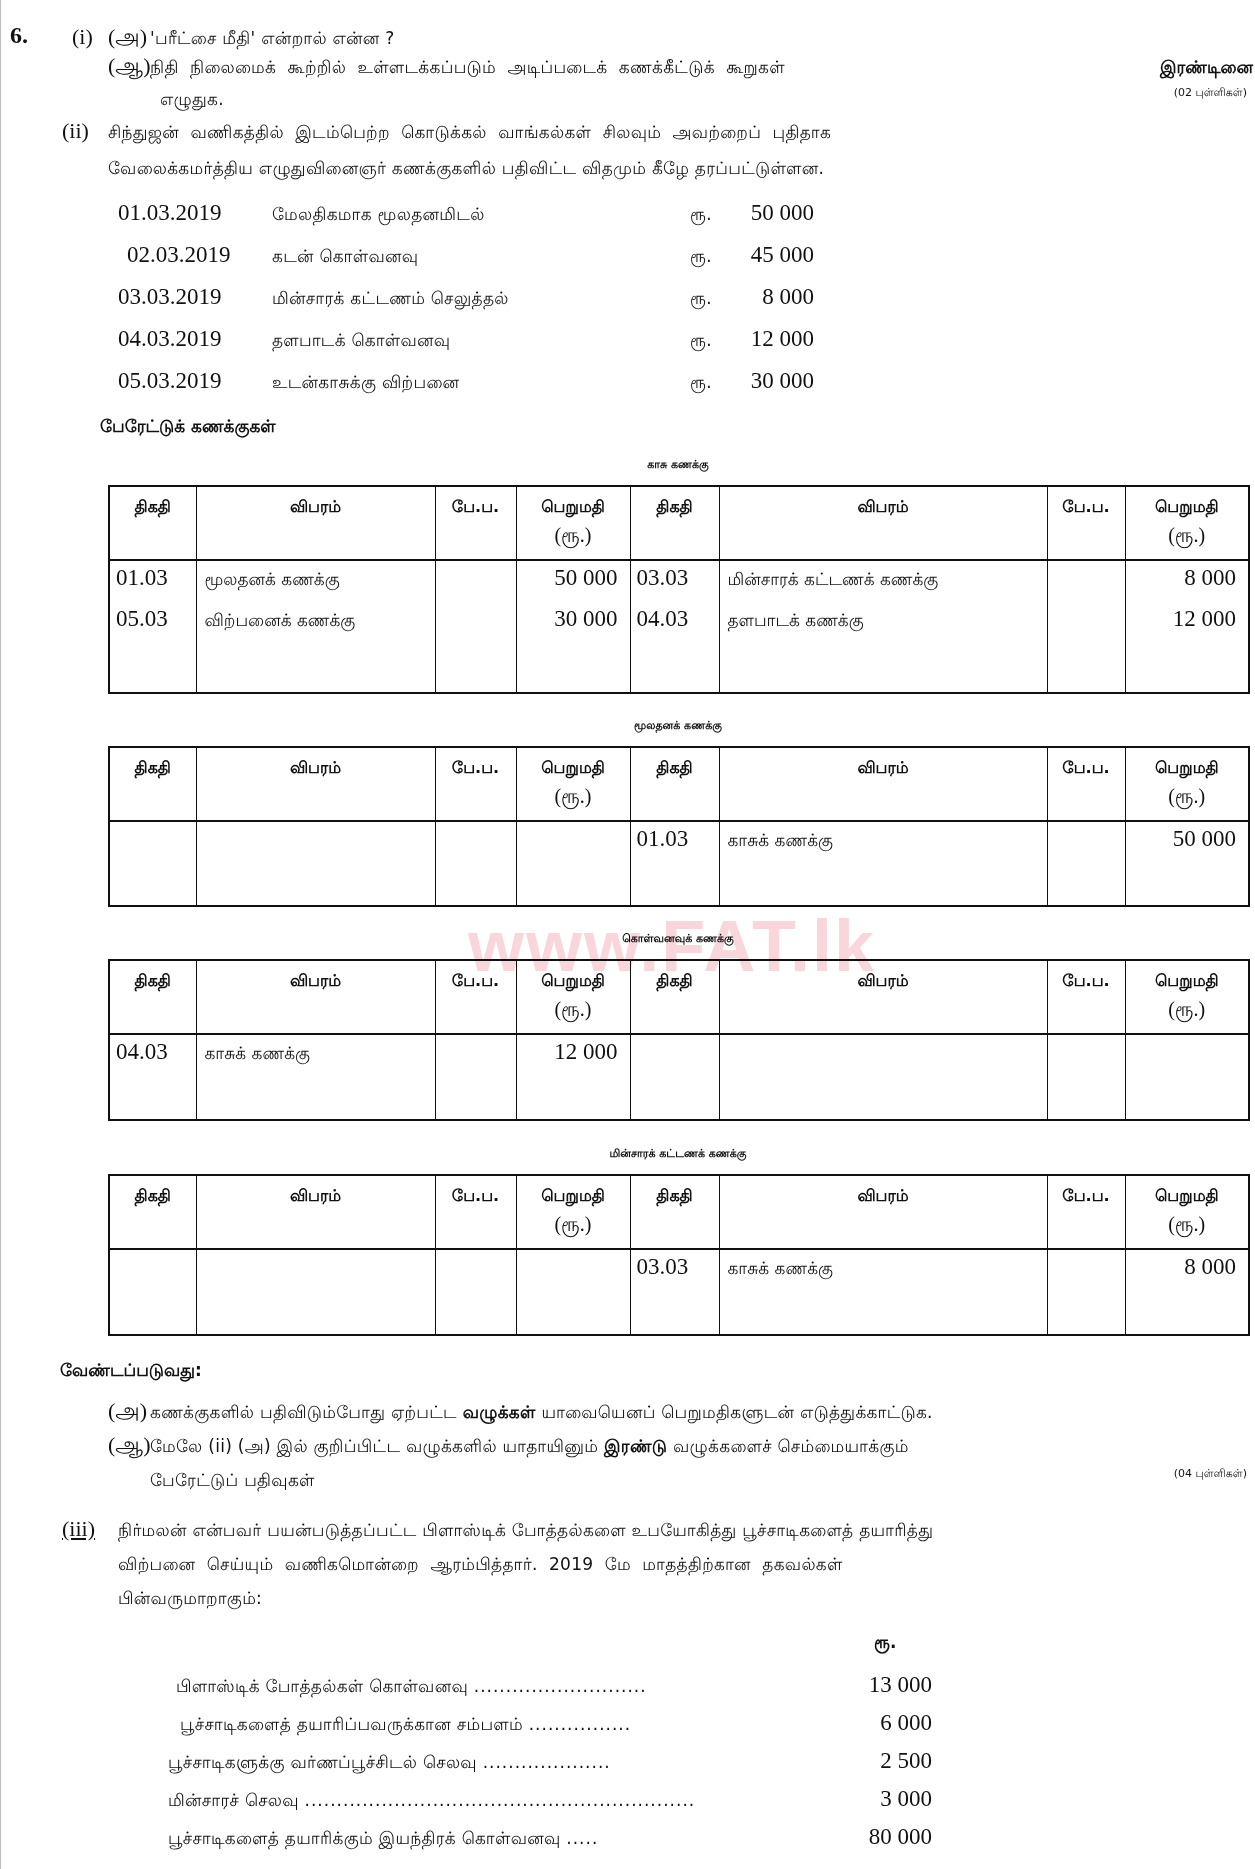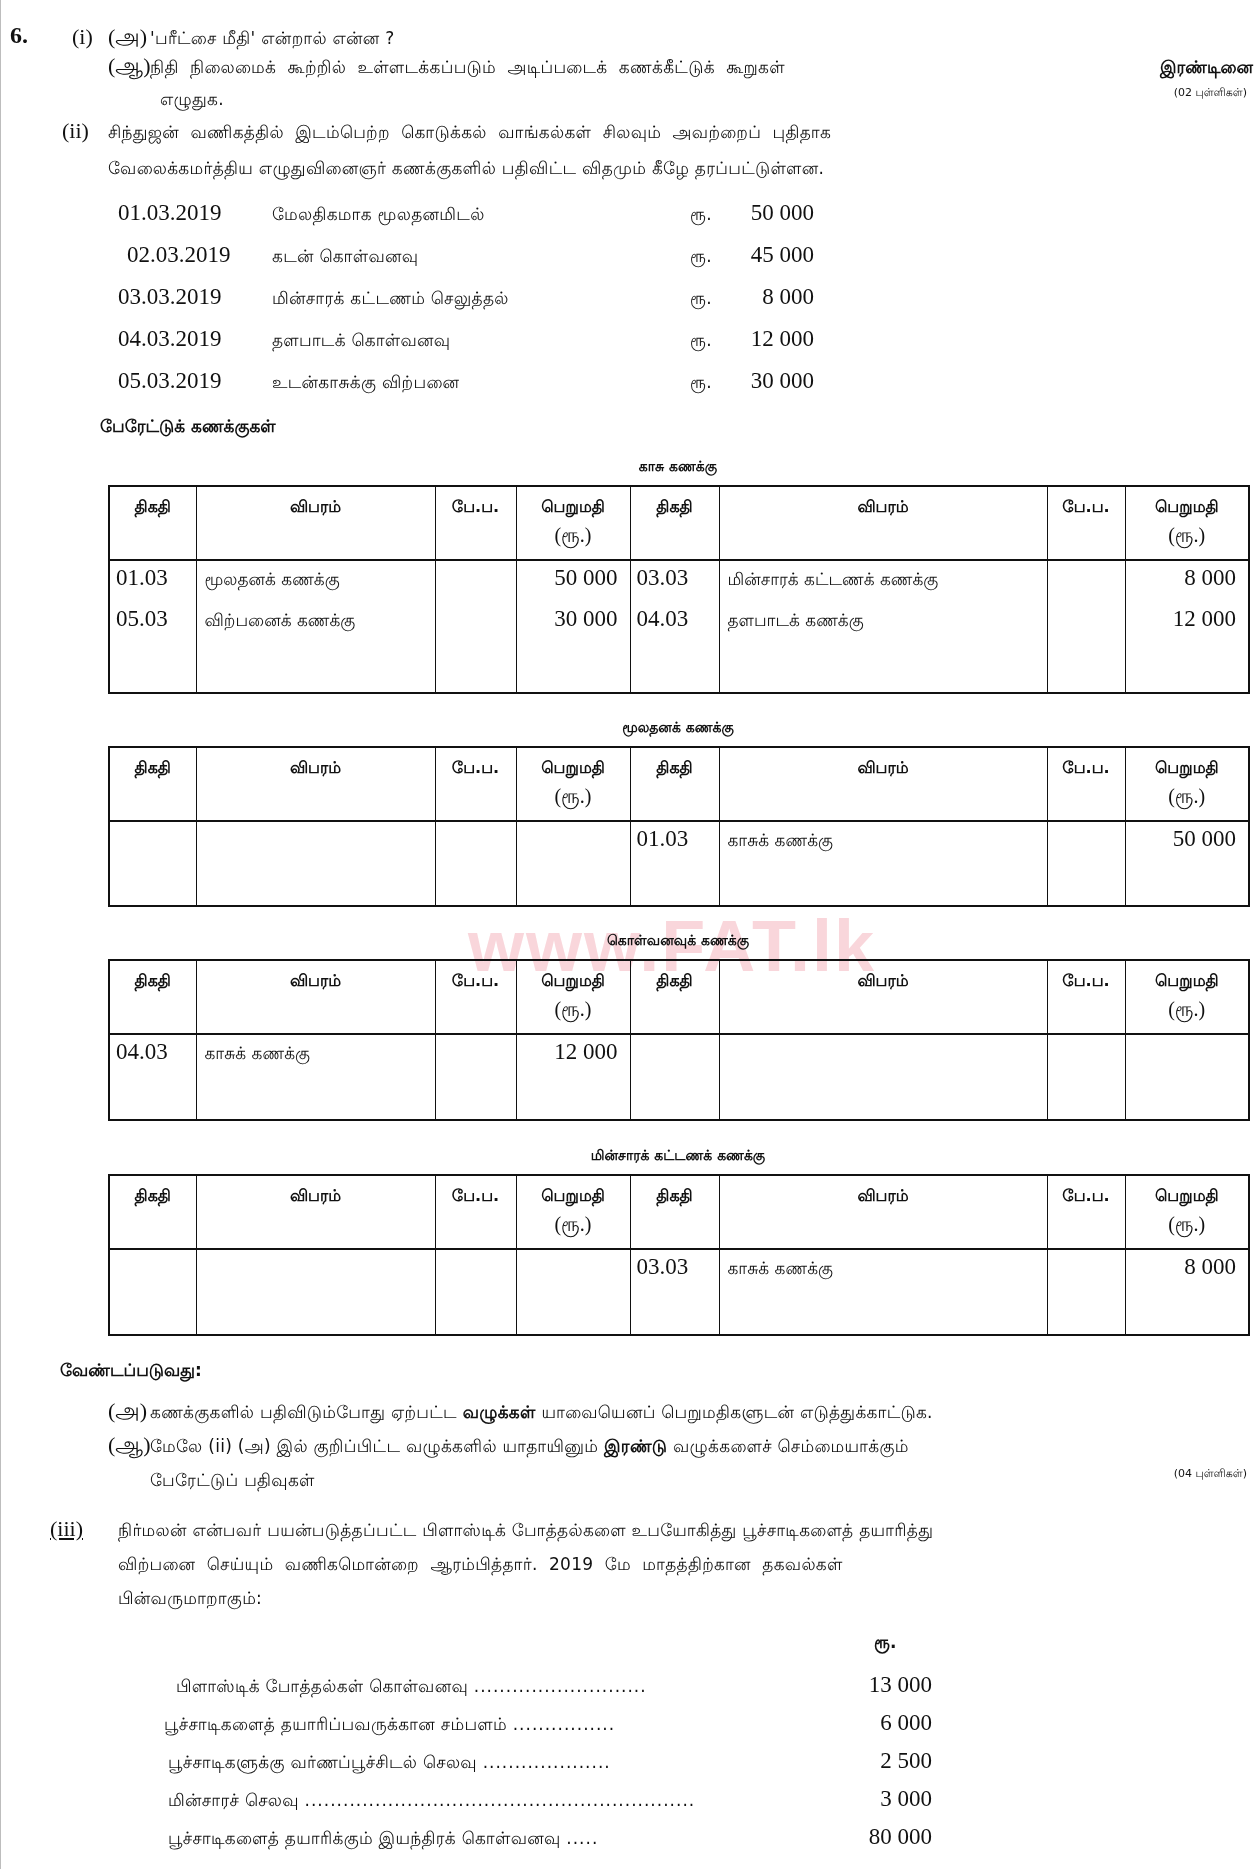--- a/index.html
+++ b/index.html
@@ -9,21 +9,21 @@
     color: #111111;
   }
   .abs { position: absolute; white-space: nowrap; }
   .q-num { font-family: "Liberation Serif", serif; font-weight: bold; font-size: 24px; }
   .label { font-family: "Liberation Serif", serif; font-size: 22px; }
   .ta { font-size: 17px; letter-spacing: 0.3px; }
   .ta-b { font-size: 17px; font-weight: bold; }
   .num { font-family: "Liberation Serif", serif; font-size: 23px; }
   .marks { font-size: 11px; }
   .heading { font-size: 17px; font-weight: bold; }
-  .table-title { font-size: 14px; font-weight: bold; text-align: center; width: 1140px; left: 108px; }
+  .table-title { font-size: 11px; font-weight: bold; text-align: center; width: 1140px; left: 108px; }
 
   .ledger {
     position: absolute; left: 108px; width: 1140px;
     border-collapse: collapse; table-layout: fixed;
     border: 2px solid #111;
   }
   .ledger th, .ledger td {
     border-left: 1.5px solid #111; border-right: 1.5px solid #111;
     padding: 0 6px; vertical-align: top;
   }
@@ -311,32 +311,32 @@
 
 <div class="abs label" style="left:108px; top:1432px;">(ஆ)</div>
 <div class="abs ta" style="left:150px; top:1436px;">
   <span>மேலே (ii) (அ) இல் குறிப்பிட்ட வழுக்களில் யாதாயினும்</span>
   <b>இரண்டு</b>
   <span>வழுக்களைச் செம்மையாக்கும்</span>
 </div>
 <div class="abs ta" style="left:150px; top:1470px;">பேரேட்டுப் பதிவுகள்</div>
 <div class="abs marks" style="right:8px; top:1467px;">(04 புள்ளிகள்)</div>
 
-<div class="abs label" style="left:50px; top:1516px;text-decoration:underline;">(iii)</div>
+<div class="abs label" style="left:62px; top:1516px;text-decoration:underline;">(iii)</div>
 <div class="abs ta" style="left:118px; top:1520px;">நிர்மலன் என்பவர் பயன்படுத்தப்பட்ட பிளாஸ்டிக் போத்தல்களை உபயோகித்து பூச்சாடிகளைத் தயாரித்து</div>
 <div class="abs ta" style="left:118px; top:1554px; white-space:pre;">விற்பனை  செய்யும்  வணிகமொன்றை  ஆரம்பித்தார்.  2019  மே  மாதத்திற்கான  தகவல்கள்</div>
 <div class="abs ta" style="left:118px; top:1588px;">பின்வருமாறாகும்:</div>
 
 <div class="abs ta-b" style="left:874px; top:1632px;">ரூ.</div>
 
 <div>
   <div class="abs ta" style="left:168px; top:1676px;margin-left:8px;"><span>பிளாஸ்டிக் போத்தல்கள் கொள்வனவு</span> <span class="dots">...........................</span></div>
   <div class="abs num right-num" style="left:850px; width:82px; top:1672px;">13 000</div>
 
-  <div class="abs ta" style="left:164px; top:1714px;text-align:right;"><span>பூச்சாடிகளைத் தயாரிப்பவருக்கான சம்பளம்</span> <span class="dots">................</span></div>
+  <div class="abs ta" style="left:180px; top:1714px;text-align:right;"><span>பூச்சாடிகளைத் தயாரிப்பவருக்கான சம்பளம்</span> <span class="dots">................</span></div>
   <div class="abs num right-num" style="left:850px; width:82px; top:1710px;">6 000</div>
 
   <div class="abs ta" style="left:168px; top:1752px;"><span>பூச்சாடிகளுக்கு வர்ணப்பூச்சிடல் செலவு</span> <span class="dots">....................</span></div>
   <div class="abs num right-num" style="left:850px; width:82px; top:1748px;">2 500</div>
 
   <div class="abs ta" style="left:168px; top:1790px;"><span>மின்சாரச் செலவு</span> <span class="dots">.............................................................</span></div>
   <div class="abs num right-num" style="left:850px; width:82px; top:1786px;">3 000</div>
 
   <div class="abs ta" style="left:168px; top:1828px;"><span>பூச்சாடிகளைத் தயாரிக்கும் இயந்திரக் கொள்வனவு</span> <span class="dots">.....</span></div>
   <div class="abs num right-num" style="left:850px; width:82px; top:1824px;">80 000</div>

